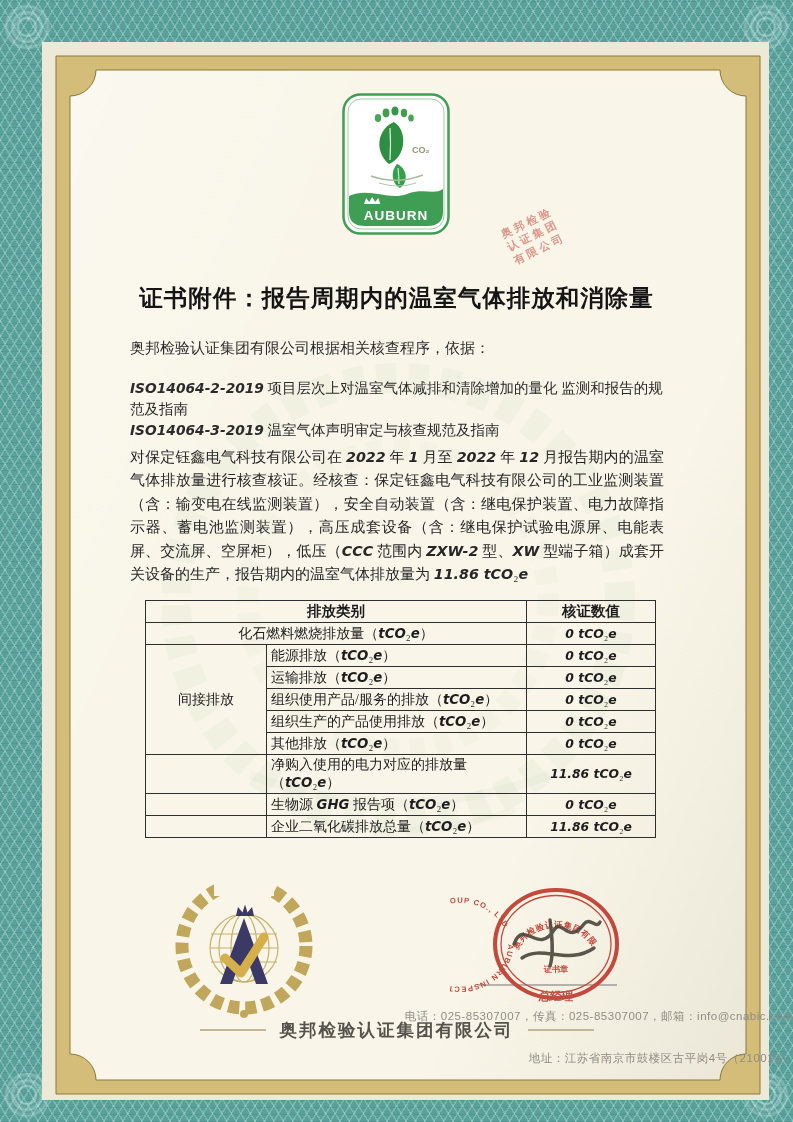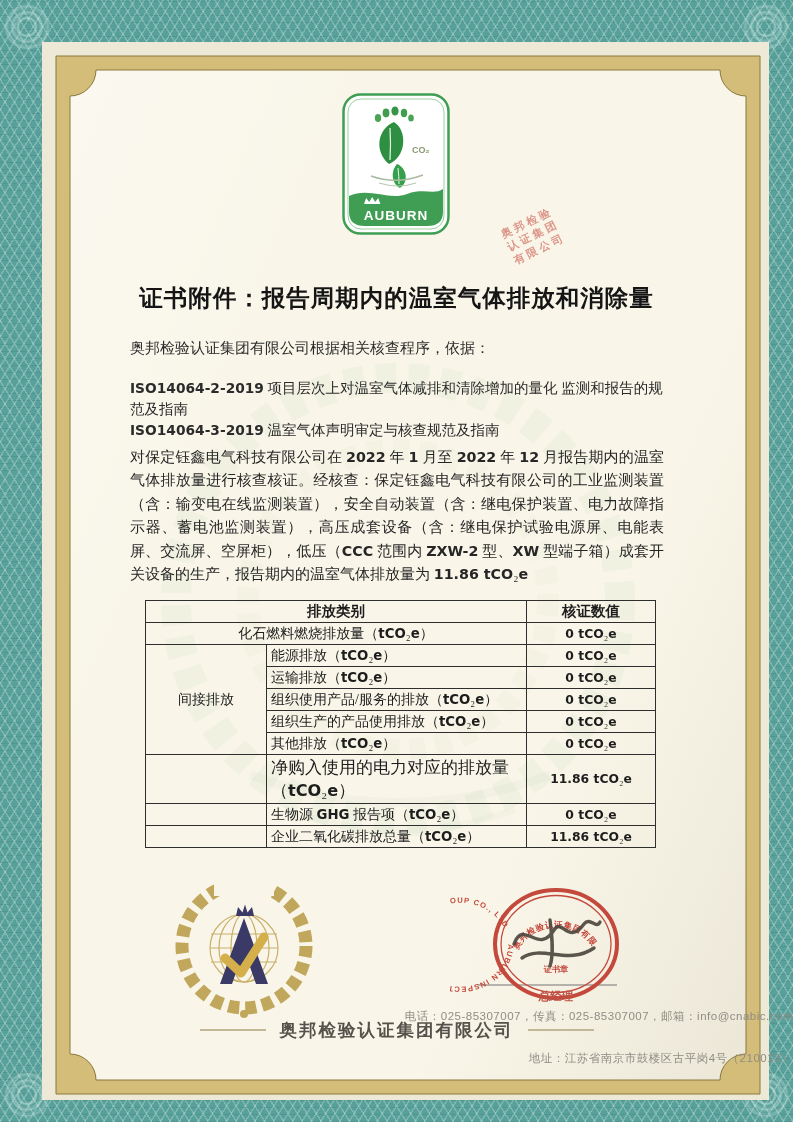--- a/index.html
+++ b/index.html
@@ -15,37 +15,37 @@
       repeating-linear-gradient(-58deg, rgba(226,243,240,.26) 0 1.5px, rgba(0,0,0,0) 1.5px 8px),
       repeating-linear-gradient(0deg, rgba(18,66,61,.10) 0 1px, rgba(0,0,0,0) 1px 7px);}
   .underlay{position:absolute;left:42px;top:42px;right:24px;bottom:22px;background:#eee8d6;z-index:1;}
   .paper{position:absolute;left:69px;top:69px;right:46px;bottom:41px;background:#f9f6e9;z-index:2;}
   .paper-shade{position:absolute;left:69px;top:69px;right:46px;bottom:41px;z-index:3;
     background:linear-gradient(113deg, rgba(255,255,255,.30) 0%, rgba(255,255,255,0) 28%, rgba(0,0,0,0) 70%, rgba(116,98,58,.10) 100%);}
   .wm{position:absolute;left:0;top:0;z-index:4;pointer-events:none;}
   .frame{position:absolute;left:0;top:0;z-index:5;pointer-events:none;}
   .content{position:absolute;left:0;top:0;width:793px;height:1122px;z-index:6;}
   .abs{position:absolute;}
-  b{font-family:"DejaVu Sans","Liberation Sans",sans-serif;font-weight:700;font-size:.95em;}
+  b{font-family:"DejaVu Sans","Liberation Sans",sans-serif;font-weight:700;font-size:.95em;font-style:italic;}
   .title{left:0;top:282px;width:793px;text-align:center;font-family:Liberation Sans, sans-serif;
     font-weight:700;font-size:23.5px;letter-spacing:1px;color:#151515;}
   .intro{left:130px;top:339px;width:540px;font-size:15px;color:#2b2b2b;}
   .standards{left:130px;top:378px;width:545px;font-size:14.5px;line-height:21px;color:#2b2b2b;}
   .bodytext{left:130px;top:446px;width:534px;font-size:15px;line-height:23.4px;color:#262626;text-align:justify;}
   table.emis{position:absolute;left:145px;top:600px;width:511px;border-collapse:collapse;
     font-size:14px;color:#1d1d1d;background:rgba(255,255,255,.0);}
   table.emis th, table.emis td{border:1px solid #2e2e2e;padding:1px 4px;height:19px;}
   table.emis{border:1.5px solid #222;}
   th.h-cat{width:391px;font-size:14.5px;}
   th.h-val{width:120px;font-size:14.5px;}
   td.group{width:112px;text-align:center;}
   td.label{text-align:left;padding-left:10px;}
   td.label.merged{text-align:center;}
   td.value{text-align:center;font-size:13px;}
-  table.emis tbody tr:nth-child(7) td.label{font-size:17px;}
+  table.emis tbody tr:nth-child(7) td.label{font-size:14px;}
   .issue-date{left:0;top:830px;width:793px;text-align:center;font-weight:700;font-size:15px;color:#111;
     font-family:"Liberation Sans","DejaVu Sans",sans-serif;letter-spacing:.5px;}
   .top-stamp{left:498px;top:214px;width:70px;transform:rotate(-26deg);opacity:.5;
     color:#c0392c;font-weight:700;font-size:11px;line-height:1.3;letter-spacing:3px;text-align:center;}
   .footer-name{left:0;top:1018px;width:793px;display:flex;align-items:center;justify-content:center;gap:14px;}
   .footer-name .nm{font-family:"Liberation Sans","DejaVu Sans",sans-serif;font-weight:700;font-size:17.5px;
     color:#55524c;letter-spacing:2px;}
   .footer-name .rule{width:66px;height:2px;background:#c2b796;}
   .footer-line{left:0;width:793px;text-align:right;font-family:"Liberation Sans","DejaVu Sans",sans-serif;
     font-size:11.5px;color:#8f8d85;letter-spacing:.5px;margin-top:7px;}

